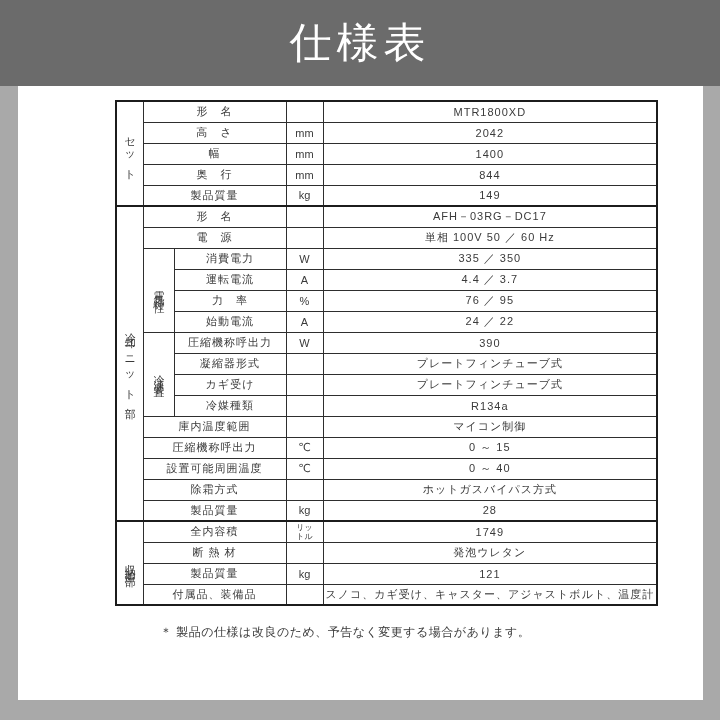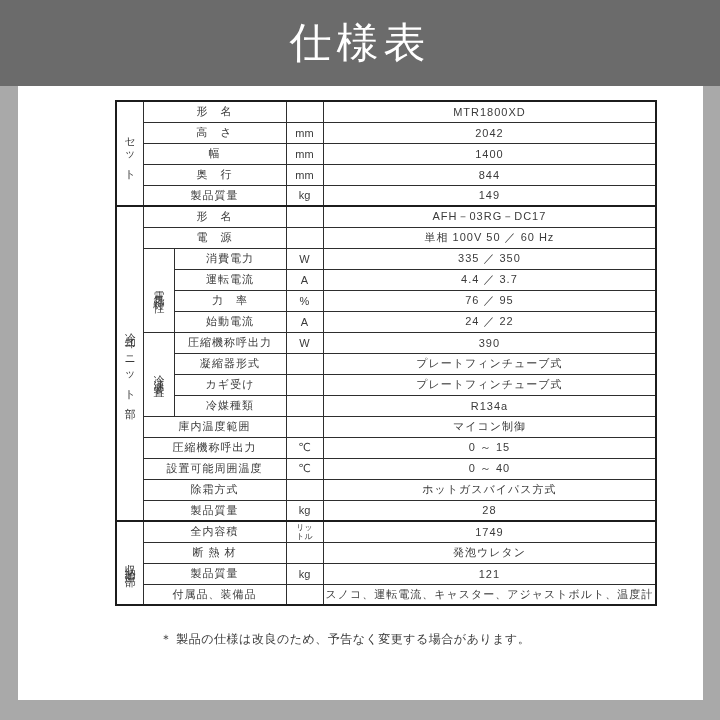--- a/index.html
+++ b/index.html
@@ -60,21 +60,21 @@
   .unit-wrap {
     display: inline-block;
     width: 19px;
     font-size: 8px;
     line-height: 1.15;
     word-break: break-all;
     white-space: normal;
     letter-spacing: 0;
   }
   .footnote {
-    margin: 25px 0 0 142px;
+    margin: 18px 0 0 142px;
     font-size: 12px;
     color: #3a3a3a;
     letter-spacing: 0.5px;
   }
 </style>
 </head>
 <body>
 
 <div class="header">
   <div class="title">仕様表</div>
@@ -209,19 +209,19 @@
       <td class="val">発泡ウレタン</td>
     </tr>
     <tr>
       <td class="lbl" colspan="2">製品質量</td>
       <td class="unit">kg</td>
       <td class="val">121</td>
     </tr>
     <tr>
       <td class="lbl tall" colspan="2">付属品、装備品</td>
       <td class="unit tall"></td>
-      <td class="val tall">スノコ、運転電流、キャスター、アジャストボルト、温度計</td>
+      <td class="val tall">スノコ、カギ受け、キャスター、アジャストボルト、温度計</td>
     </tr>
   </tbody>
     </table>
 
   <div class="footnote">＊ 製品の仕様は改良のため、予告なく変更する場合があります。</div>
 </div>
 
 </body></html>

